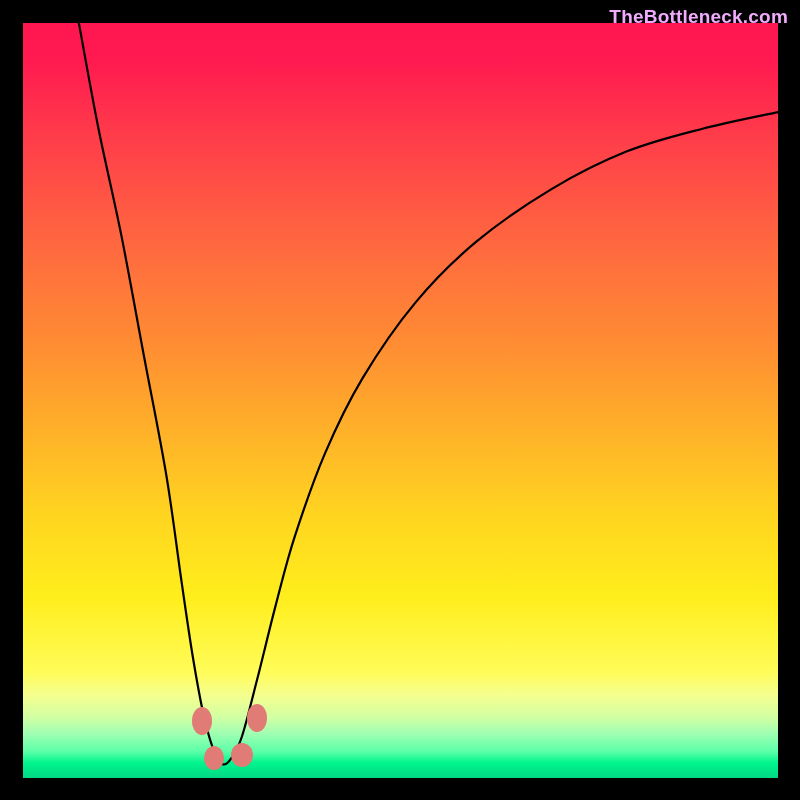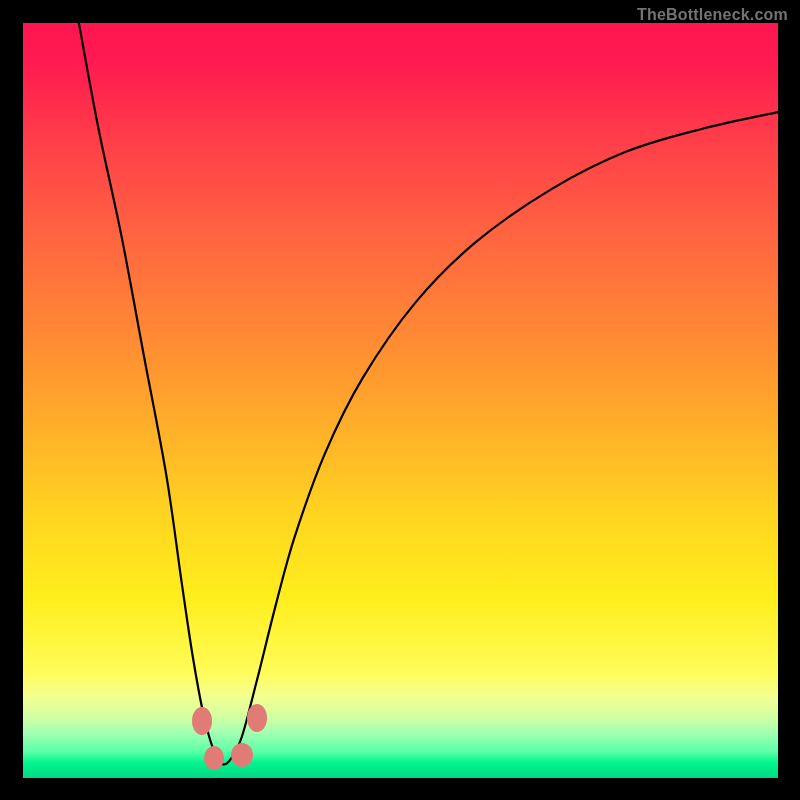--- a/index.html
+++ b/index.html
@@ -13,23 +13,23 @@
   .container {
     position: relative;
     width: 800px;
     height: 800px;
     background: #000000;
   }
   .watermark {
     position: absolute;
     top: 6px;
     right: 12px;
-    color: #737373;
+    color: #f0abfc;
     font-family: Arial, Helvetica, sans-serif;
-    font-size: 16px;
+    font-size: 19px;
     font-weight: 600;
     letter-spacing: 0.2px;
     z-index: 5;
   }
   .plot {
     position: absolute;
     left: 23px;
     top: 23px;
     width: 755px;
     height: 755px;

